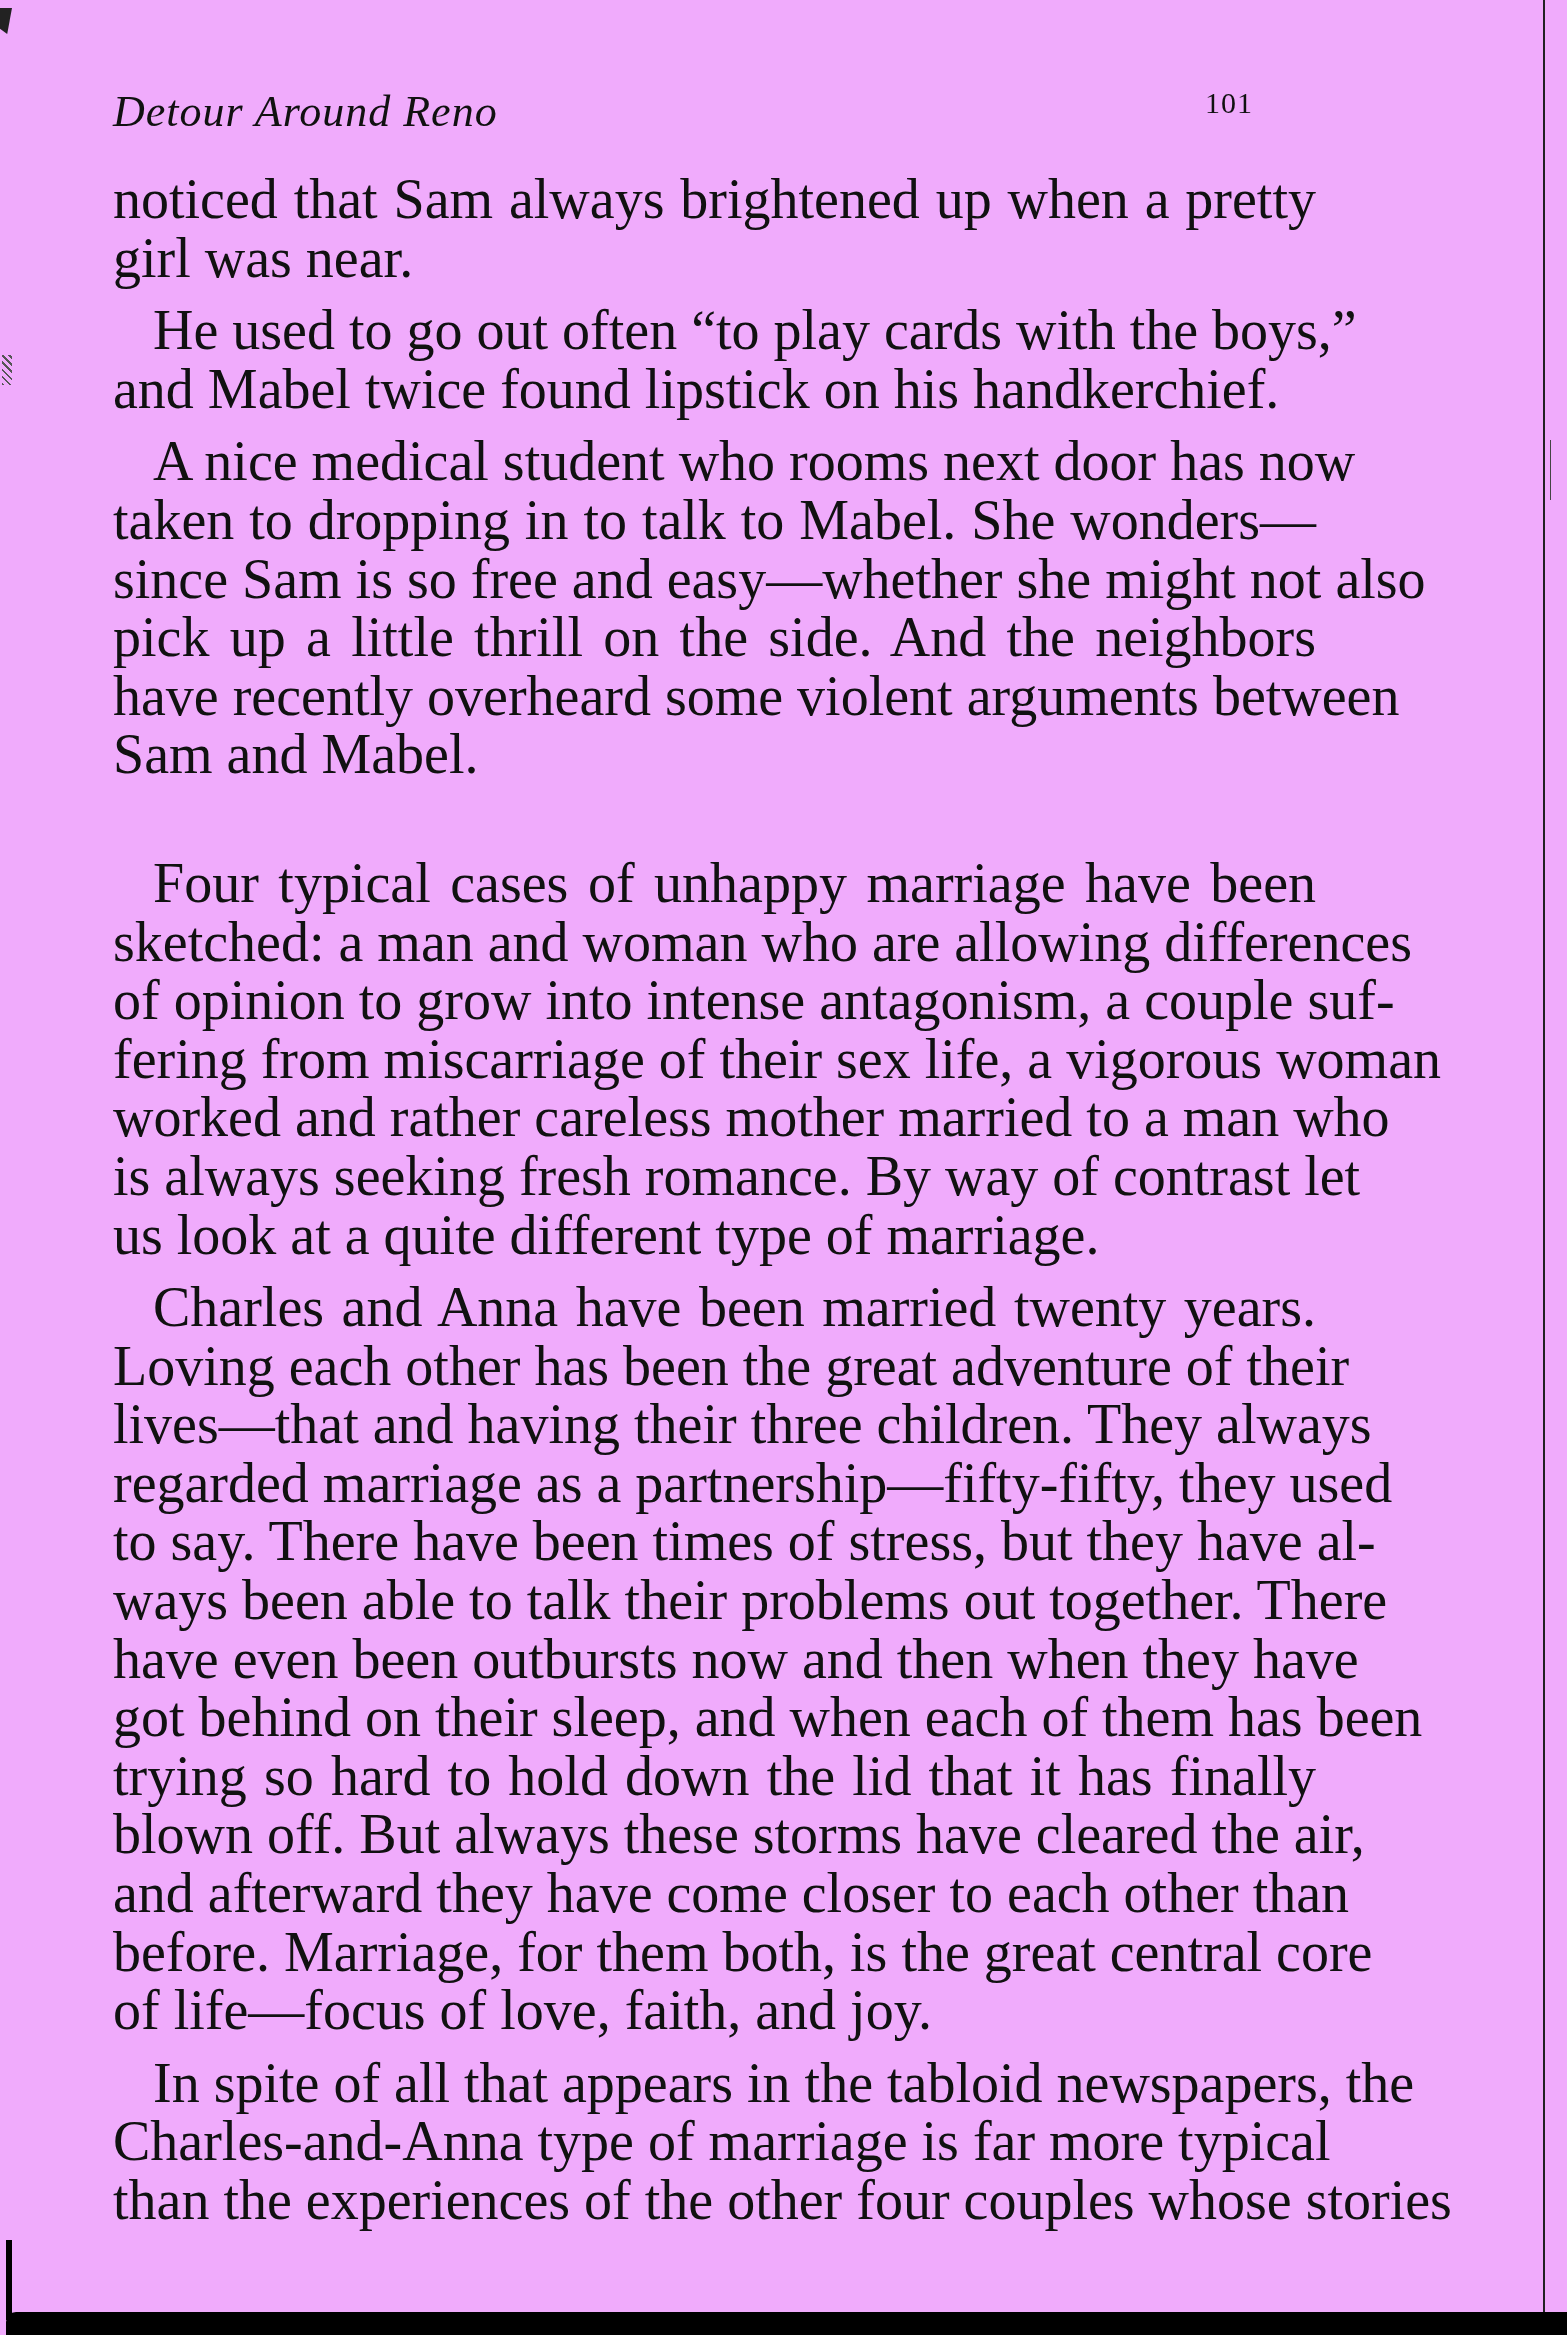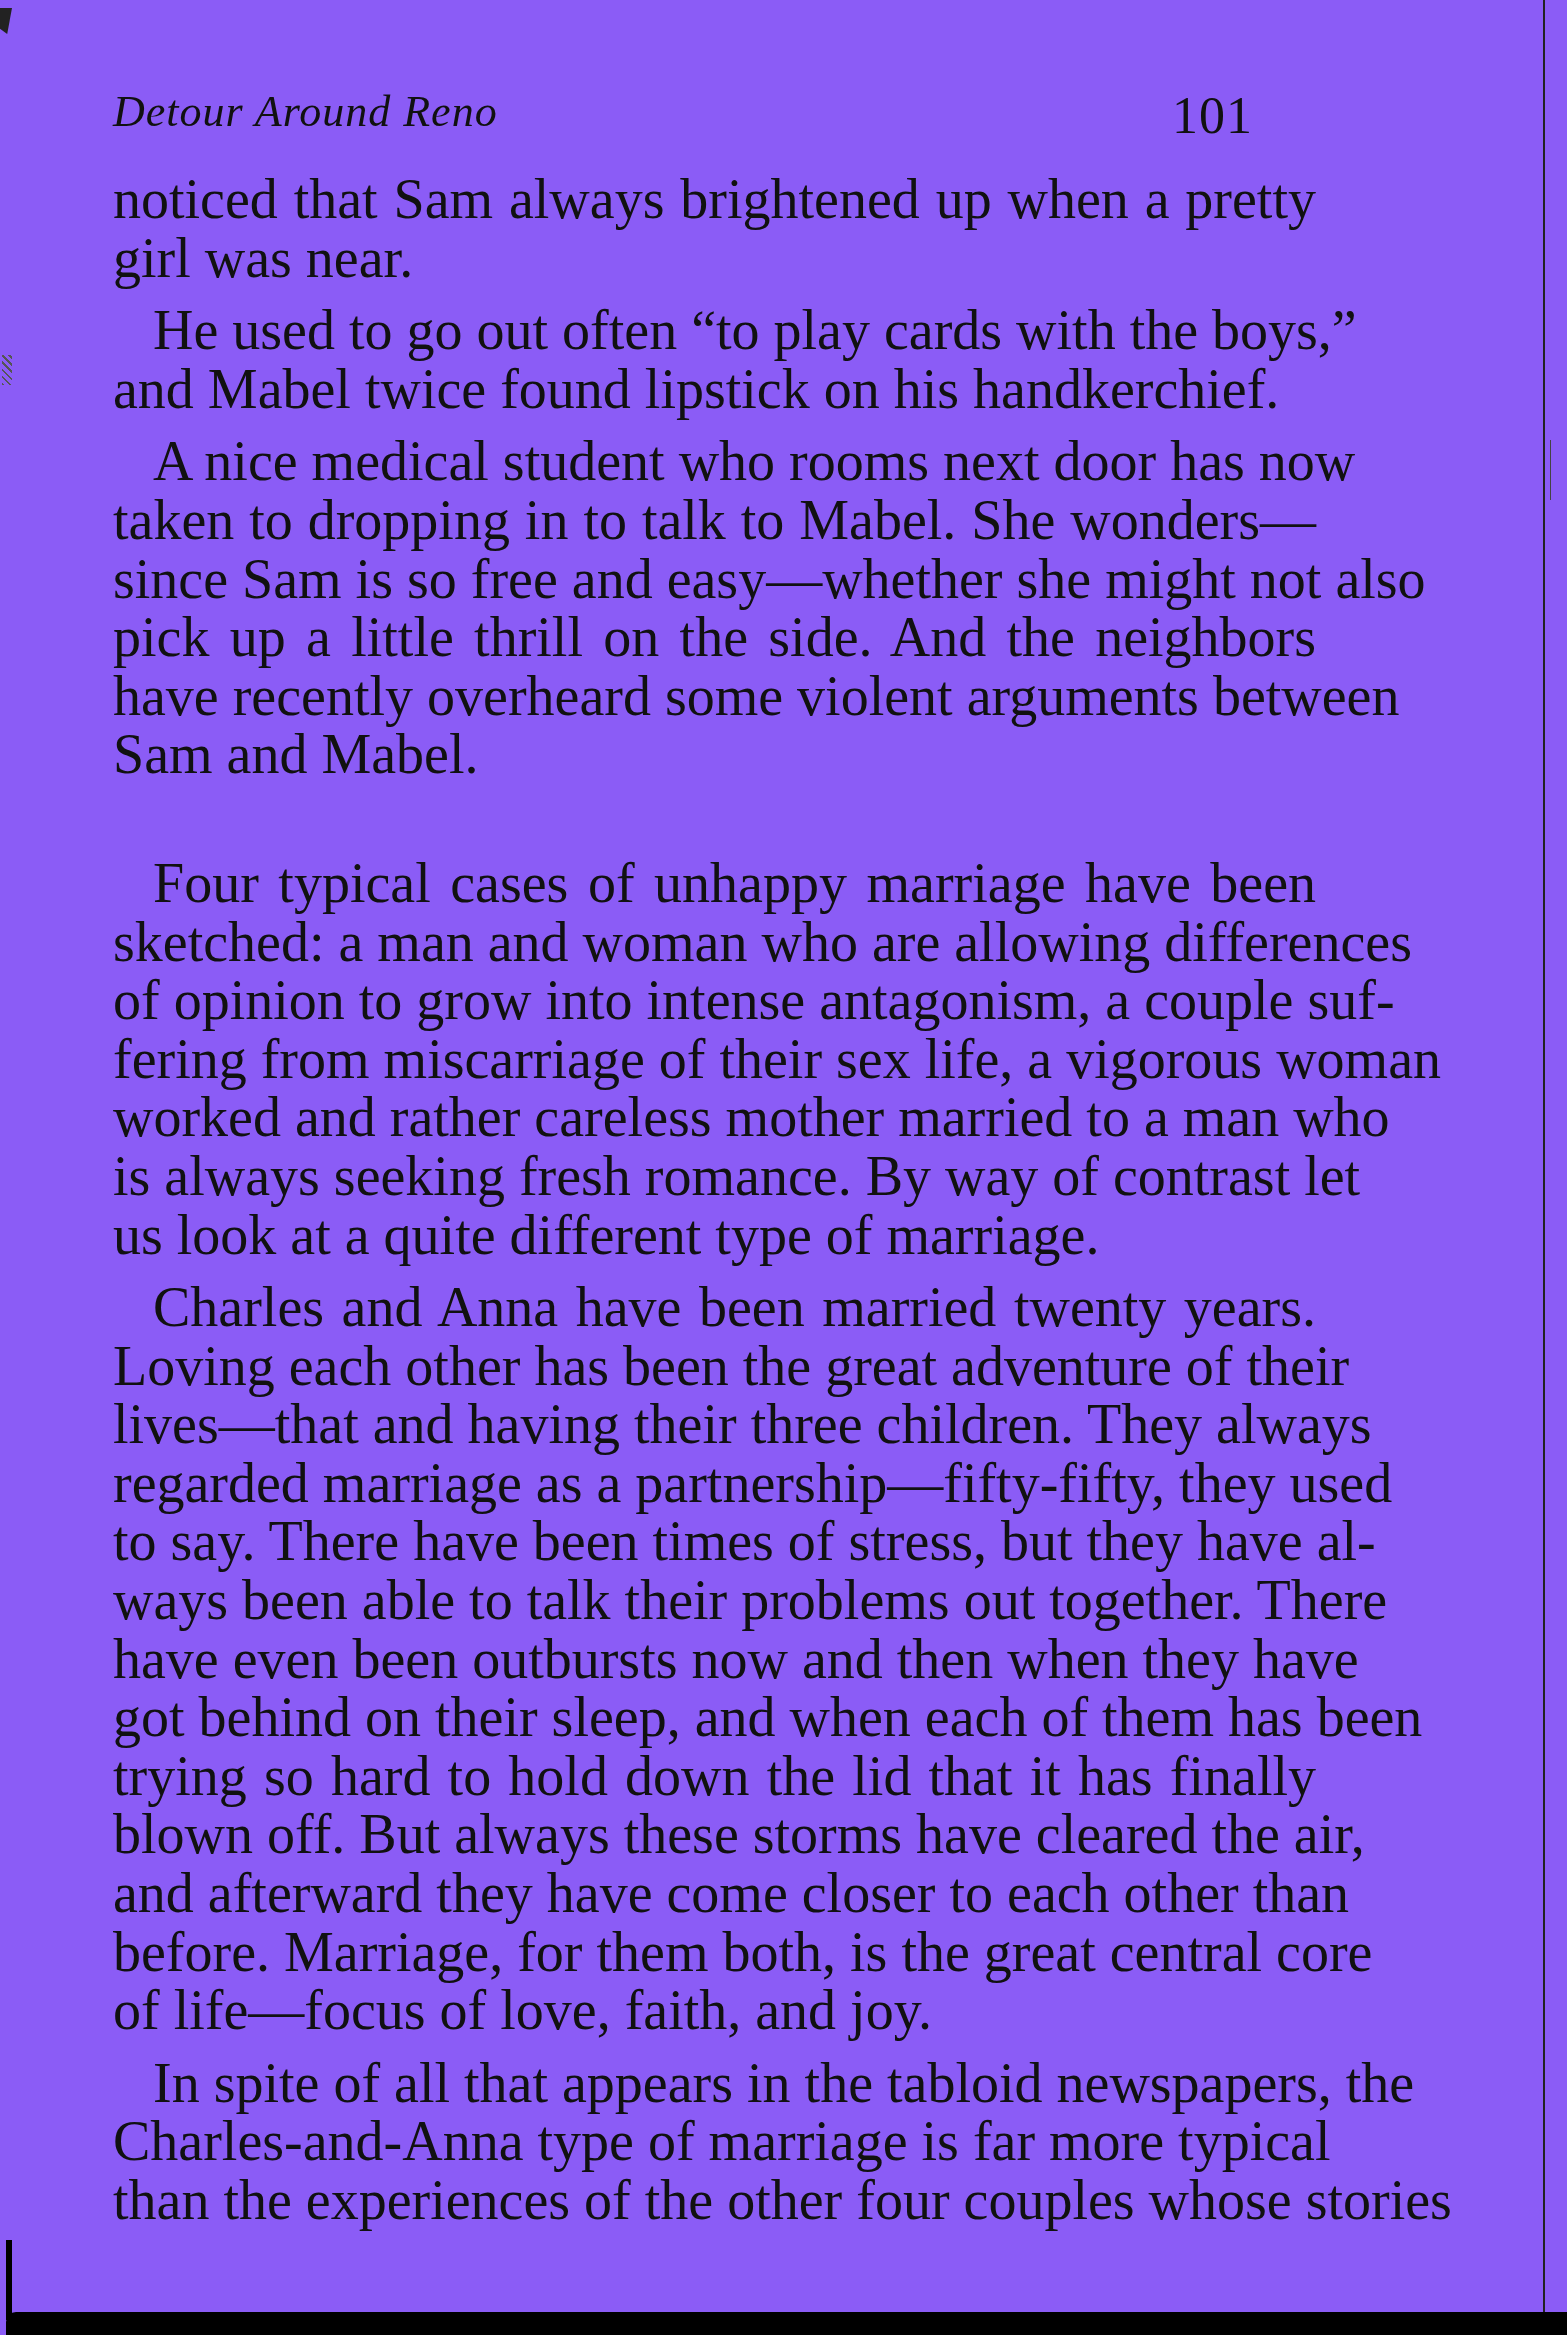--- a/index.html
+++ b/index.html
@@ -1,31 +1,31 @@
 <!DOCTYPE html>
 <html><head>
 <meta charset="utf-8">
 <style>
   html, body { margin: 0; padding: 0; background: #ffffff; }
   body { width: 1567px; height: 2335px; position: relative; overflow: hidden; }
   .page {
     position: absolute; left: 0; top: 0; width: 1567px; height: 2335px;
-    background: #8b5cf6; color: #111111;
+    background: #f0abfc; color: #111111;
     font-family: "Liberation Serif", "DejaVu Serif", serif;
   }
   .running-head {
     position: absolute; left: 113px; top: 86px; width: 1140px; height: 60px;
   }
   .running-title {
     position: absolute; left: 0; top: 0;
     font-style: italic; font-size: 44px; letter-spacing: 1px;
   }
   .page-number {
     position: absolute; right: 0; top: 0;
-    font-size: 52px; letter-spacing: 1px;
+    font-size: 30px; letter-spacing: 1px;
   }
   .body-text {
     position: absolute; left: 113px; top: 170px; width: 1203px;
   }
   .line {
     display: block; height: 58.6px; line-height: 58.6px;
     font-size: 56px; white-space: nowrap;
     text-align: justify; text-align-last: justify;
   }
   .line.last { text-align-last: left; }

